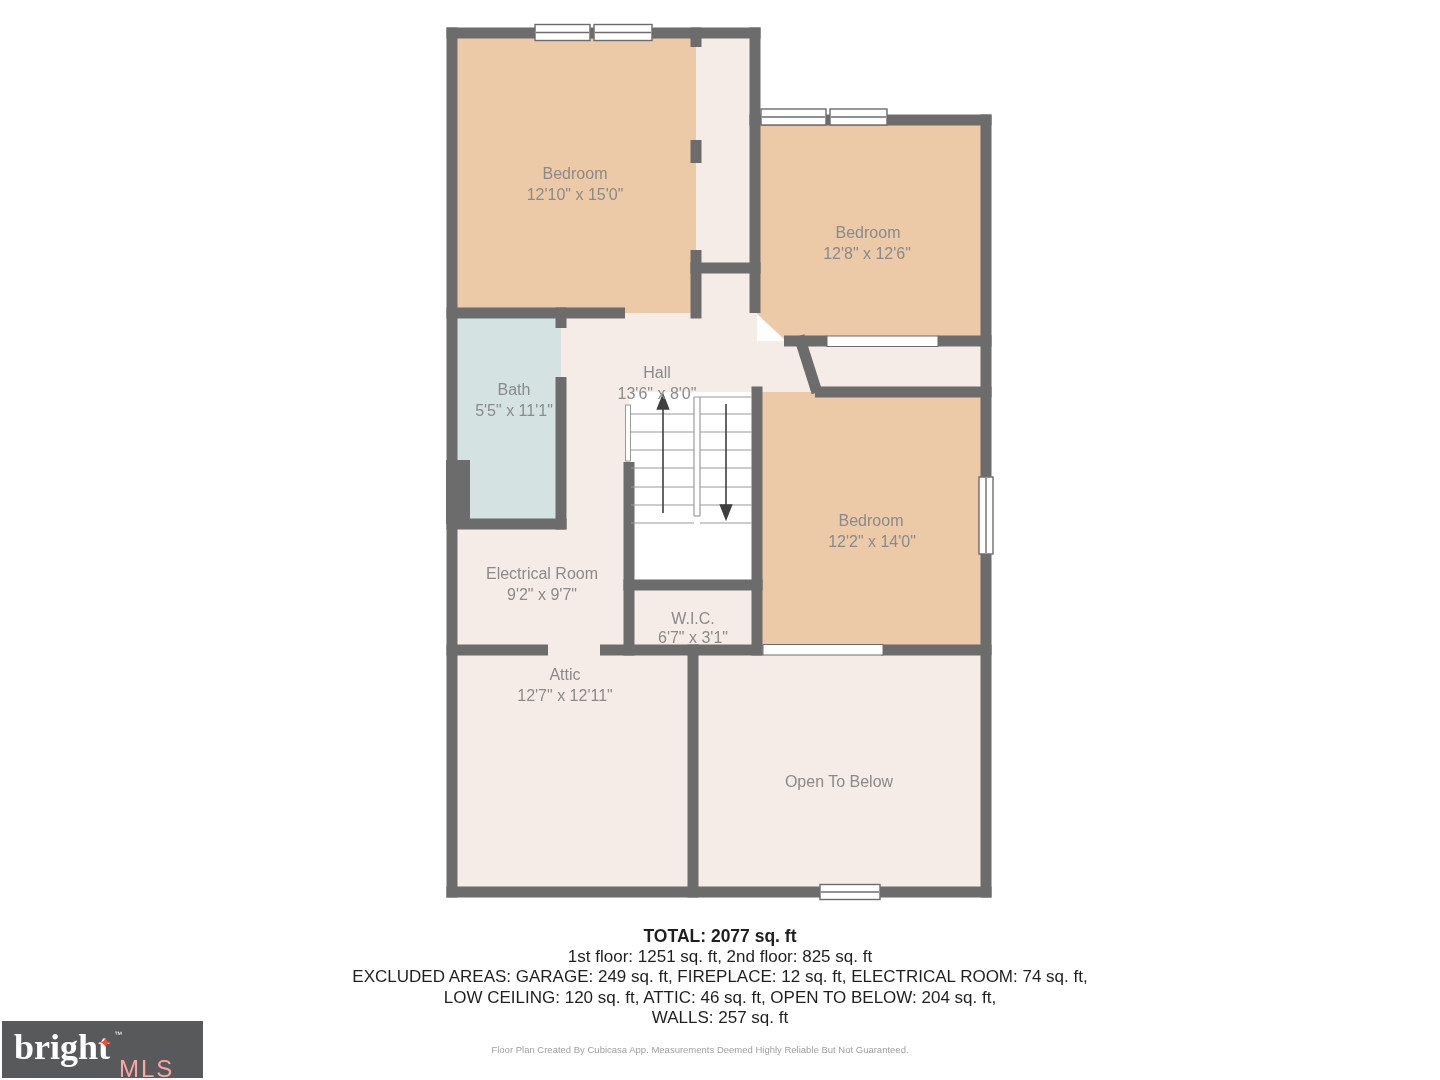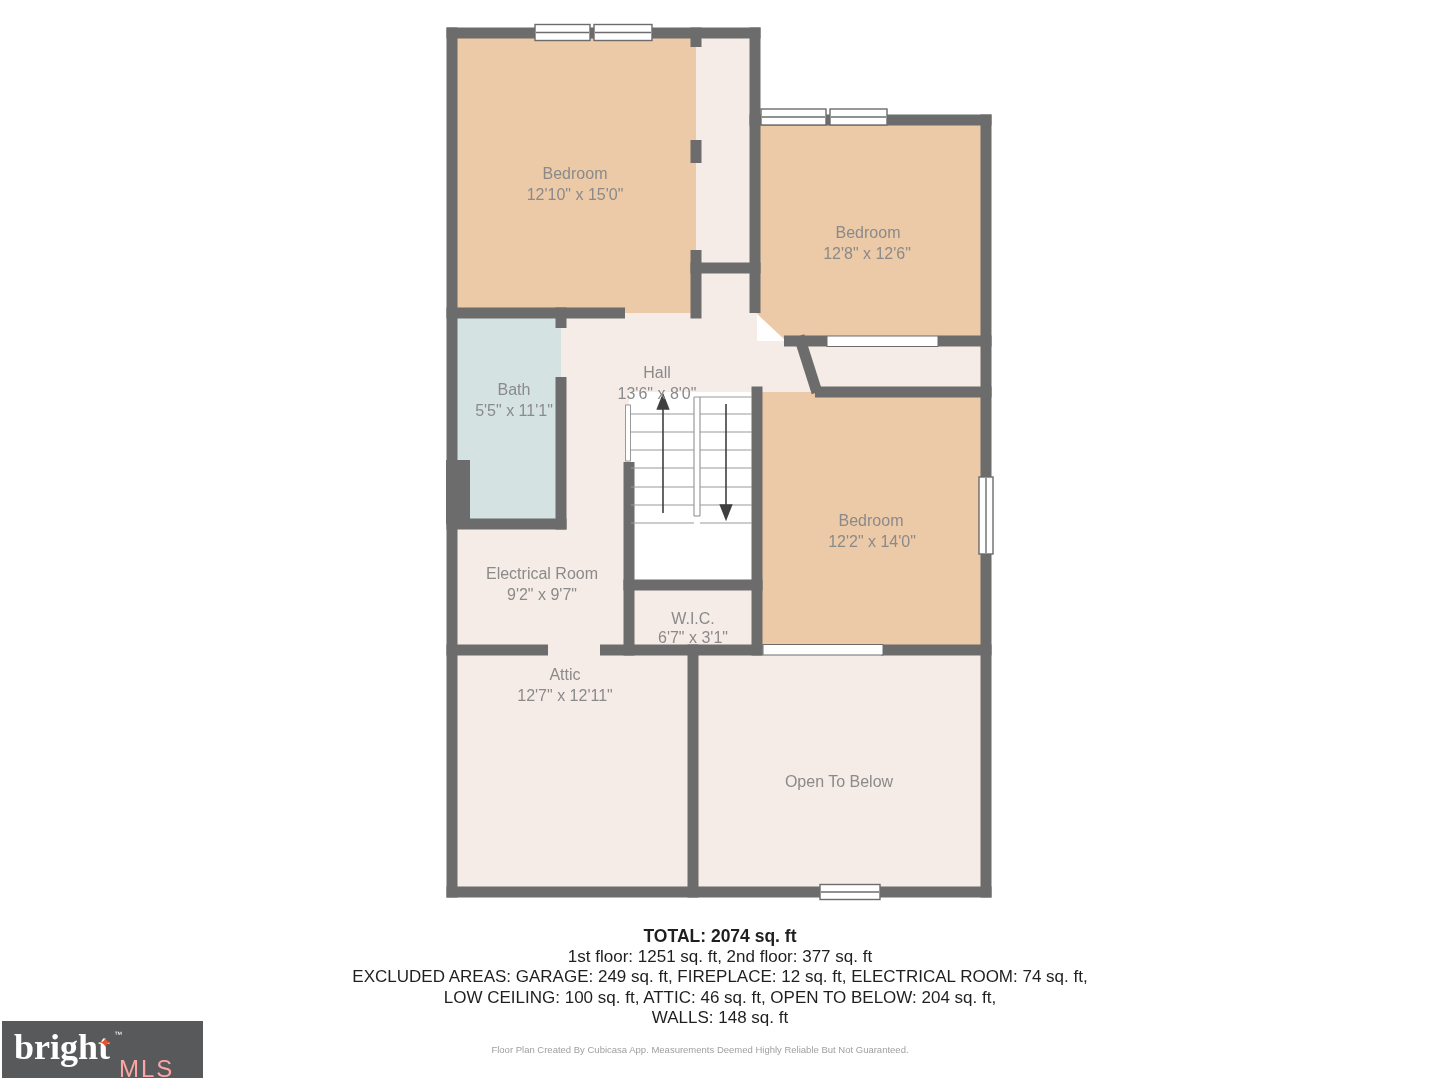--- a/index.html
+++ b/index.html
@@ -137,25 +137,25 @@
       <text class="room-label" x="542" y="600">9'2" x 9'7"</text>
       <text class="room-label" x="693" y="624">W.I.C.</text>
       <text class="room-label" x="693" y="643">6'7" x 3'1"</text>
       <text class="room-label" x="565" y="680">Attic</text>
       <text class="room-label" x="565" y="701">12'7" x 12'11"</text>
       <text class="room-label" x="839" y="787">Open To Below</text>
     </g>
   </svg>
 
   <div class="summary">
-    <div class="total">TOTAL: 2074 sq. ft</div>
-    <div>1st floor: 1251 sq. ft, 2nd floor: 377 sq. ft</div>
+    <div class="total">TOTAL: 2077 sq. ft</div>
+    <div>1st floor: 1251 sq. ft, 2nd floor: 825 sq. ft</div>
     <div>EXCLUDED AREAS: GARAGE: 249 sq. ft, FIREPLACE: 12 sq. ft, ELECTRICAL ROOM: 74 sq. ft,</div>
-    <div>LOW CEILING: 100 sq. ft, ATTIC: 46 sq. ft, OPEN TO BELOW: 204 sq. ft,</div>
-    <div>WALLS: 148 sq. ft</div>
+    <div>LOW CEILING: 120 sq. ft, ATTIC: 46 sq. ft, OPEN TO BELOW: 204 sq. ft,</div>
+    <div>WALLS: 257 sq. ft</div>
   </div>
   <div class="disclaimer">Floor Plan Created By Cubicasa App. Measurements Deemed Highly Reliable But Not Guaranteed.</div>
 
   <div class="logo">
     <span class="bright">bright</span>
     <span class="star">✦</span>
     <span class="tm">™</span>
     <span class="mls">MLS</span>
   </div>
 

